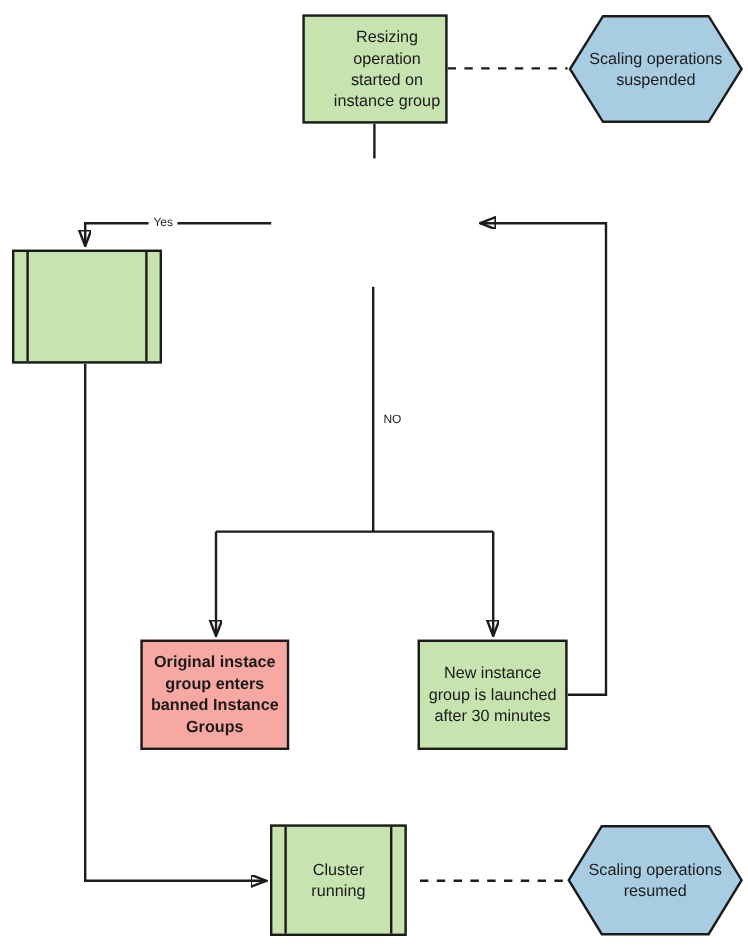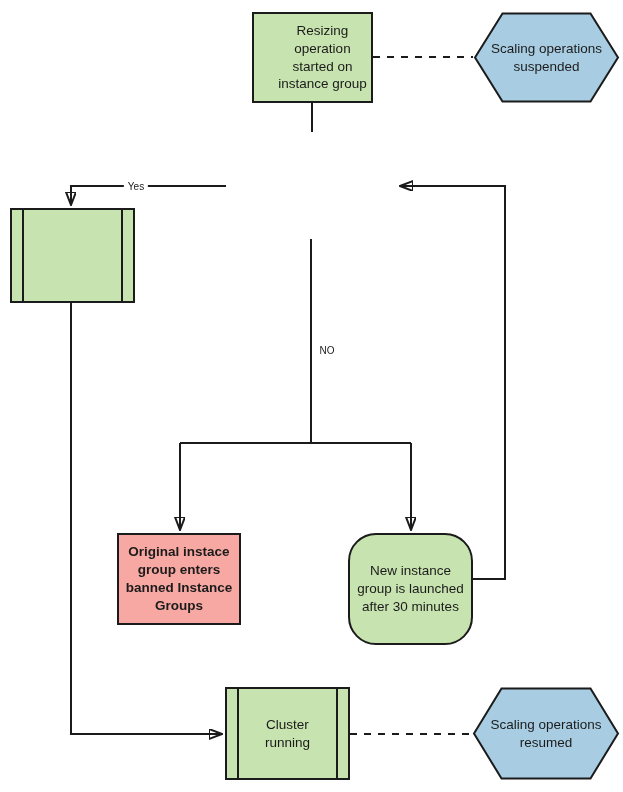--- a/index.html
+++ b/index.html
@@ -73,27 +73,27 @@
     <div class="bar bar-r"></div>
   </div>
 
   <div class="node rect red" style="left:117px;top:533px;width:124px;height:92px;font-weight:bold;">
     <span class="label">Original instace
 group enters
 banned Instance
 Groups</span>
   </div>
 
-  <div class="node rect green" style="left:348px;top:533px;width:125px;height:112px;border-radius:28px;">
+  <div class="node rect green" style="left:348px;top:533px;width:125px;height:92px;">
     <span class="label">New instance
 group is launched
 after 30 minutes</span>
   </div>
 
-  <div class="node rect green" style="left:225px;top:687px;width:125px;height:93px;">
+  <div class="node rect green" style="left:225px;top:687px;width:114px;height:93px;">
     <div class="bar bar-l"></div>
     <div class="bar bar-r"></div>
     <span class="label">Cluster
 running</span>
   </div>
 
   <div class="node hexwrap" style="left:472px;top:687px;width:148px;height:93px;">
     <svg class="shape" width="148" height="93" viewBox="0 0 148 93">
       <polygon class="hex-poly" points="2,46.5 29.5,1.5 118.5,1.5 146,46.5 118.5,91.5 29.5,91.5"></polygon>
     </svg>

